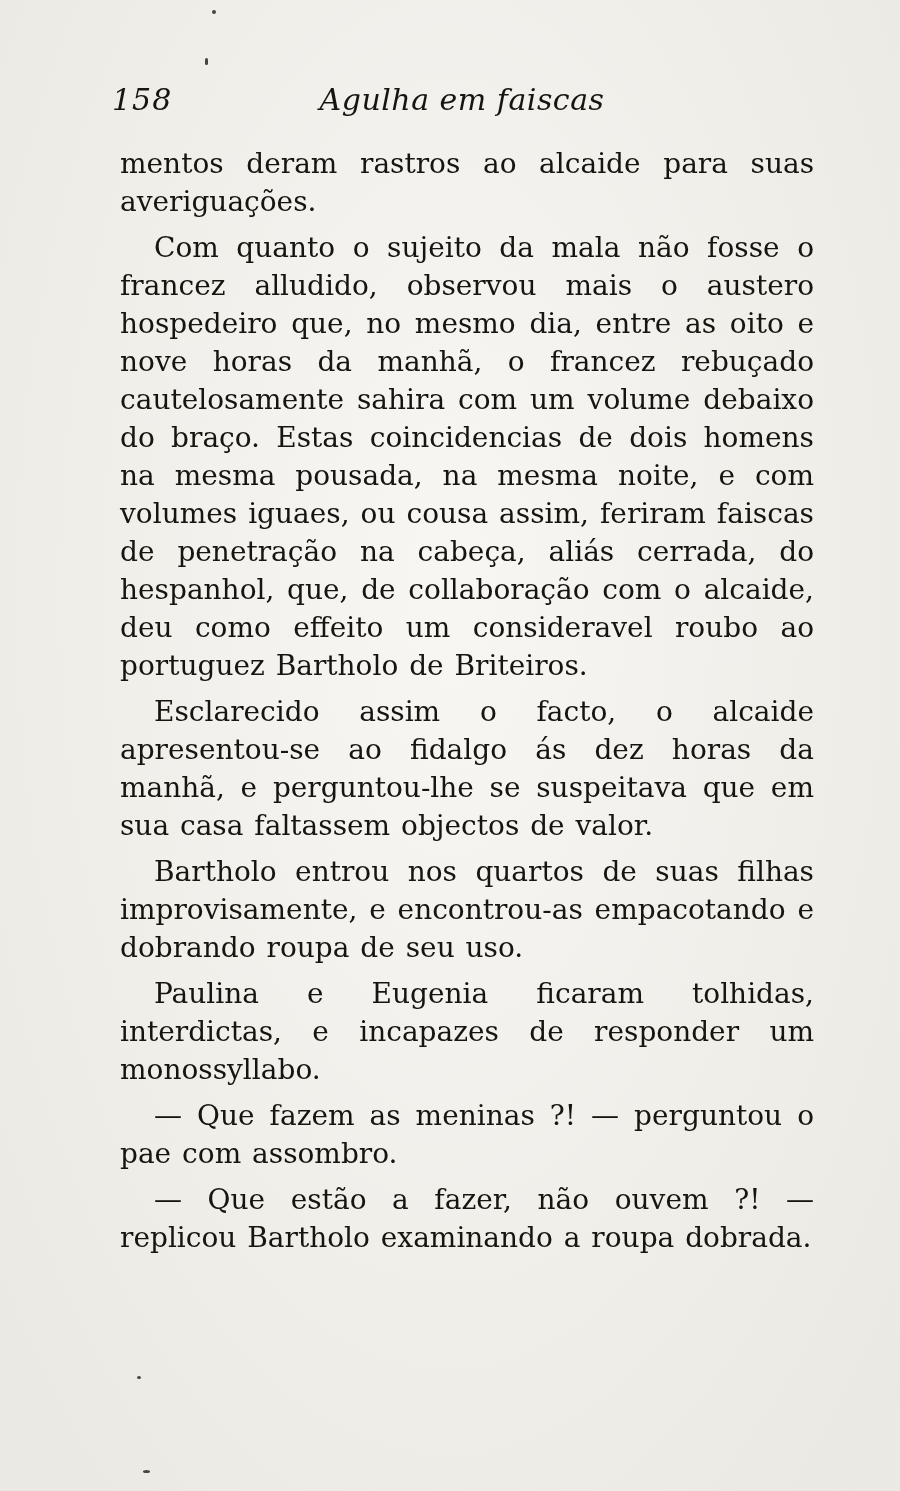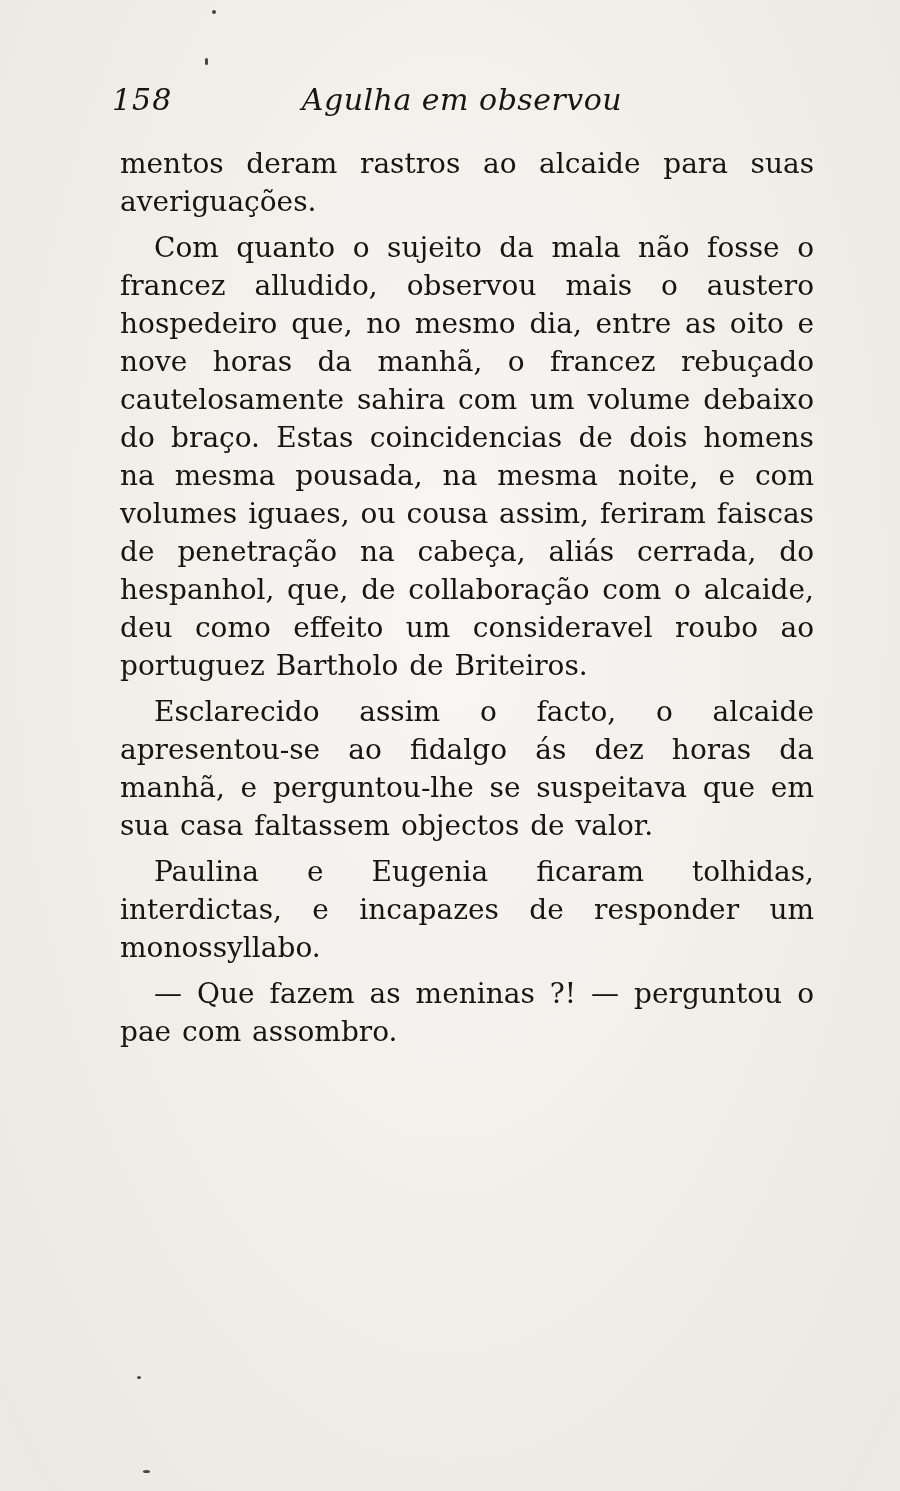--- a/index.html
+++ b/index.html
@@ -63,29 +63,31 @@
   .speck-3 { left: 137px; top: 1376px; width: 4px; height: 3px; }
   .speck-4 { left: 143px; top: 1470px; width: 7px; height: 3px; }
 </style>
 </head>
 <body>
 
 <div class="page">
 
   <div class="running-head">
     <span class="page-number">158</span>
-    <span class="running-title">Agulha em observou</span>
+    <span class="running-title">Agulha em faiscas</span>
   </div>
 
   <div class="body-text">
     <p class="continuation">mentos deram rastros ao alcaide para suas averiguações.</p>
     <p>Com quanto o sujeito da mala não fosse o francez alludido, observou mais o austero hospedeiro que, no mesmo dia, entre as oito e nove horas da manhã, o francez rebuçado cautelosamente sahira com um volume debaixo do braço. Estas coincidencias de dois homens na mesma pousada, na mesma noite, e com volumes iguaes, ou cousa assim, feriram faiscas de penetração na cabeça, aliás cerrada, do hespanhol, que, de collaboração com o alcaide, deu como effeito um consideravel roubo ao portuguez Bartholo de Briteiros.</p>
     <p>Esclarecido assim o facto, o alcaide apresentou-se ao fidalgo ás dez horas da manhã, e perguntou-lhe se suspeitava que em sua casa faltassem objectos de valor.</p>
+    <p>Bartholo entrou nos quartos de suas filhas improvisamente, e encontrou-as empacotando e dobrando roupa de seu uso.</p>
     <p>Paulina e Eugenia ficaram tolhidas, interdictas, e incapazes de responder um monossyllabo.</p>
     <p>— Que fazem as meninas ?! — perguntou o pae com assombro.</p>
+    <p>— Que estão a fazer, não ouvem ?! — replicou Bartholo examinando a roupa dobrada.</p>
   </div>
 
   <span class="speck speck-1"></span>
   <span class="speck speck-2"></span>
   <span class="speck speck-3"></span>
   <span class="speck speck-4"></span>
 
 </div>
 
 </body></html>

